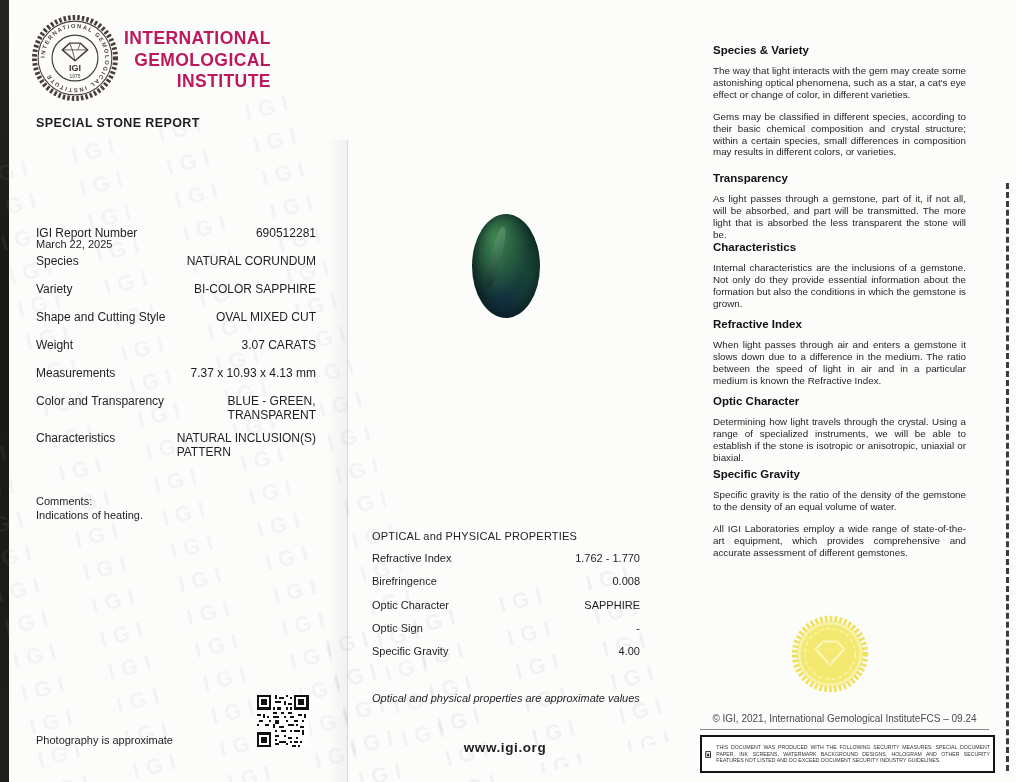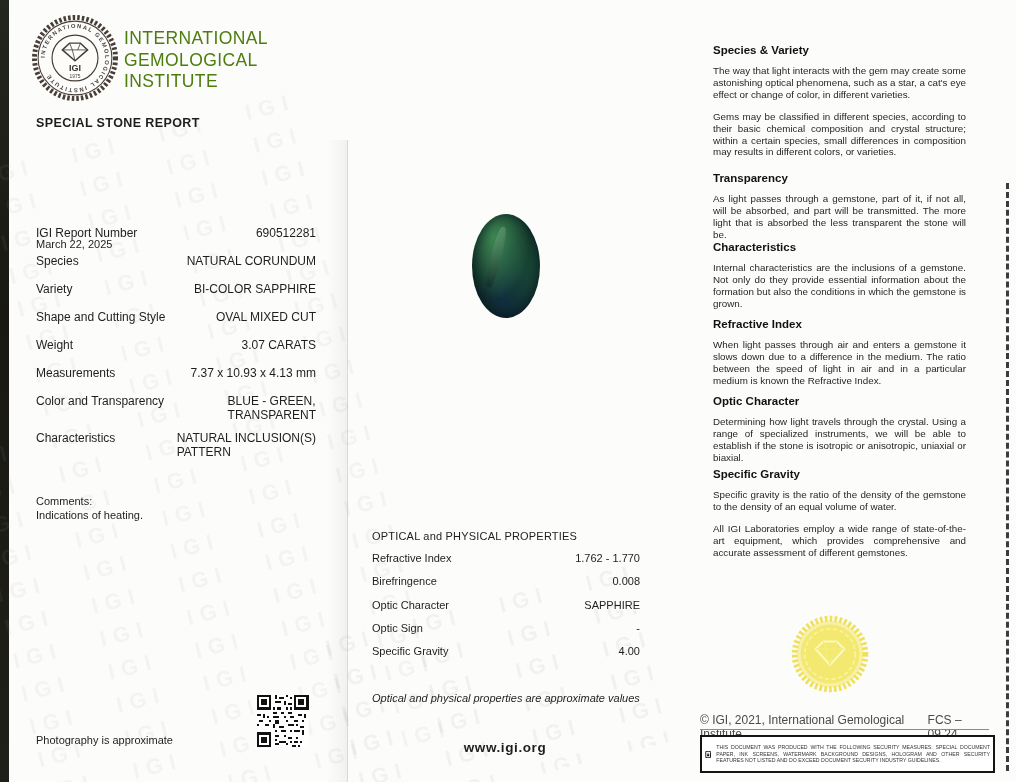--- a/index.html
+++ b/index.html
@@ -18,22 +18,22 @@
   .fold-shadow{left:327px;top:140px;width:20px;height:642px;
     background:linear-gradient(90deg,rgba(0,0,0,0) 0%,rgba(0,0,0,0.045) 100%);}
   
   .wm{color:#8fa39b;font-weight:bold;pointer-events:none;overflow:hidden;
     transform:rotate(-14deg);word-spacing:26px;letter-spacing:7px;
     line-height:34px;font-size:22px;}
   .wm1{left:-30px;top:120px;width:440px;height:680px;opacity:.085;}
   .wm2{left:340px;top:590px;width:330px;height:190px;opacity:.10;}
   
   .logo-svg{left:30px;top:13px;}
-  .org-name{left:124px;top:28px;font-size:17.5px;font-weight:normal;
-    line-height:21.5px;letter-spacing:.4px;color:#4d7c0f;}
+  .org-name{left:124px;top:28px;font-size:17.5px;font-weight:bold;
+    line-height:21.5px;letter-spacing:.4px;color:#be185d;text-align:right;}
   .report-type{left:36px;top:116px;font-size:12.5px;font-weight:bold;letter-spacing:.4px;}
   
   .date{left:36px;top:198px;font-size:11px;margin-top:40px;}
   .field-row{left:36px;width:280px;display:flex;justify-content:space-between;
     align-items:flex-start;font-size:12px;}
   .fv{text-align:left;white-space:pre-line;}
   .fl{white-space:nowrap;}
   .comments{left:36px;top:494px;font-size:11px;line-height:14px;}
   .photo-note{left:36px;top:734px;font-size:11px;}
   
@@ -58,21 +58,21 @@
   
   .qr{left:255px;top:695px;}
   
   .rsec{left:713px;width:253px;}
   .rsec h3{margin:0 0 9px 0;font-size:11.5px;font-weight:bold;color:#111;}
   .rsec p{margin:0 0 10px 0;font-size:9.8px;line-height:11.9px;
     text-align:justify;color:#262626;}
   
   .gold-seal{left:788px;top:612px;}
   .copy-row{left:700px;top:713px;width:289px;display:flex;
-    justify-content:flex-end;font-size:12px;color:#4a4a4a;}
+    justify-content:center;font-size:10px;color:#4a4a4a;}
   .foot-rule{left:700px;top:729px;width:289px;height:1px;background:#8a8a8a;}
   .sec-box{left:700px;top:735px;width:285px;height:32px;border:2.5px solid #141414;
     display:flex;align-items:center;padding:1px 3px;background:#fff;}
   .sec-box .txt{font-size:5.2px;line-height:6.6px;color:#333;text-align:justify;
     margin-left:5px;}
 </style>
 </head>
 <body>
 
 <div class="abs edge-left"></div>

